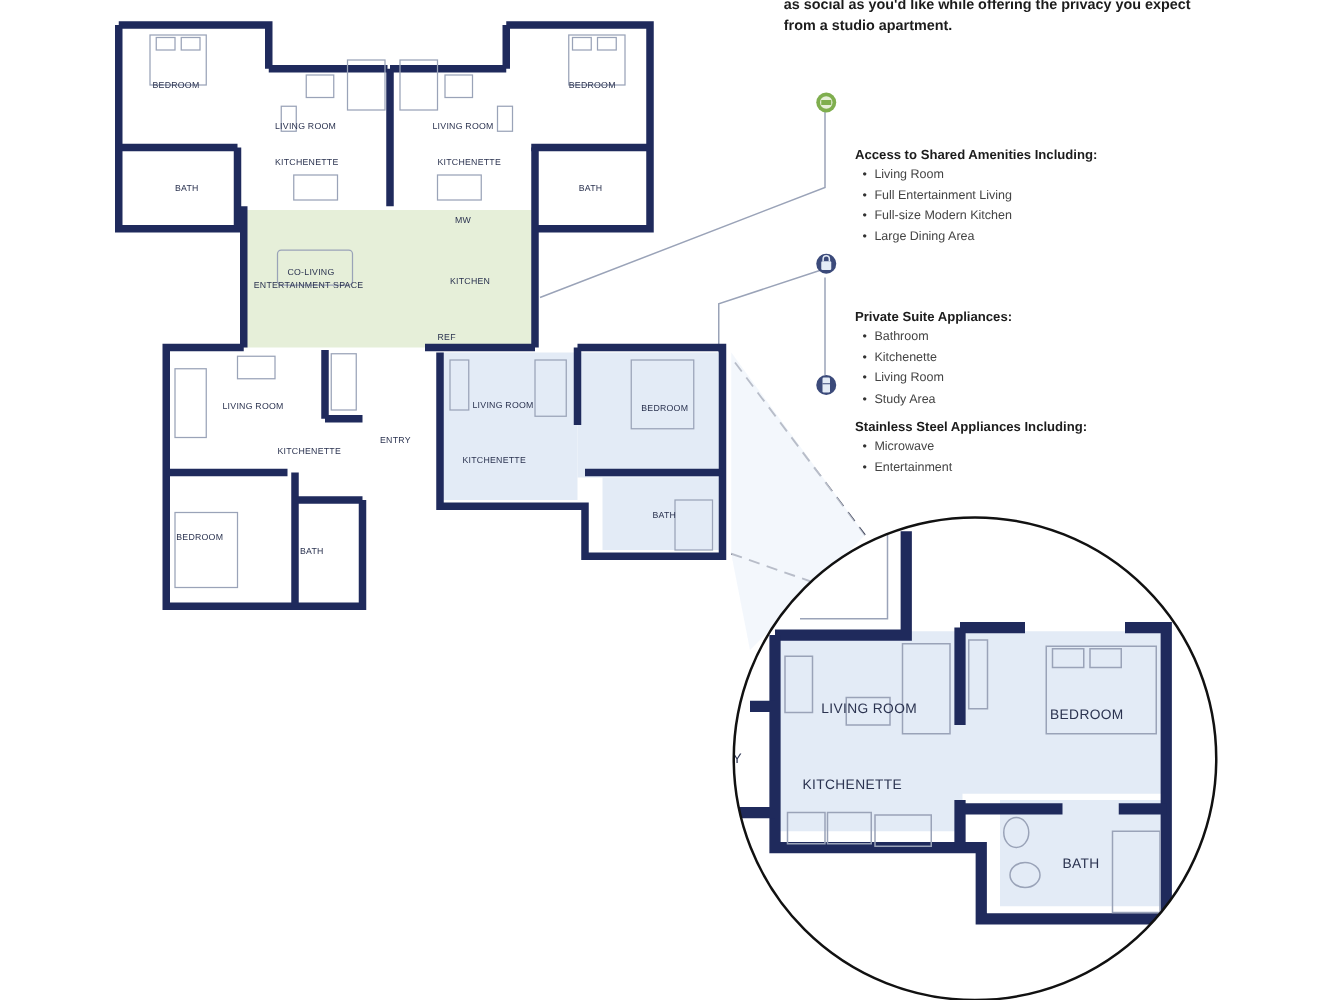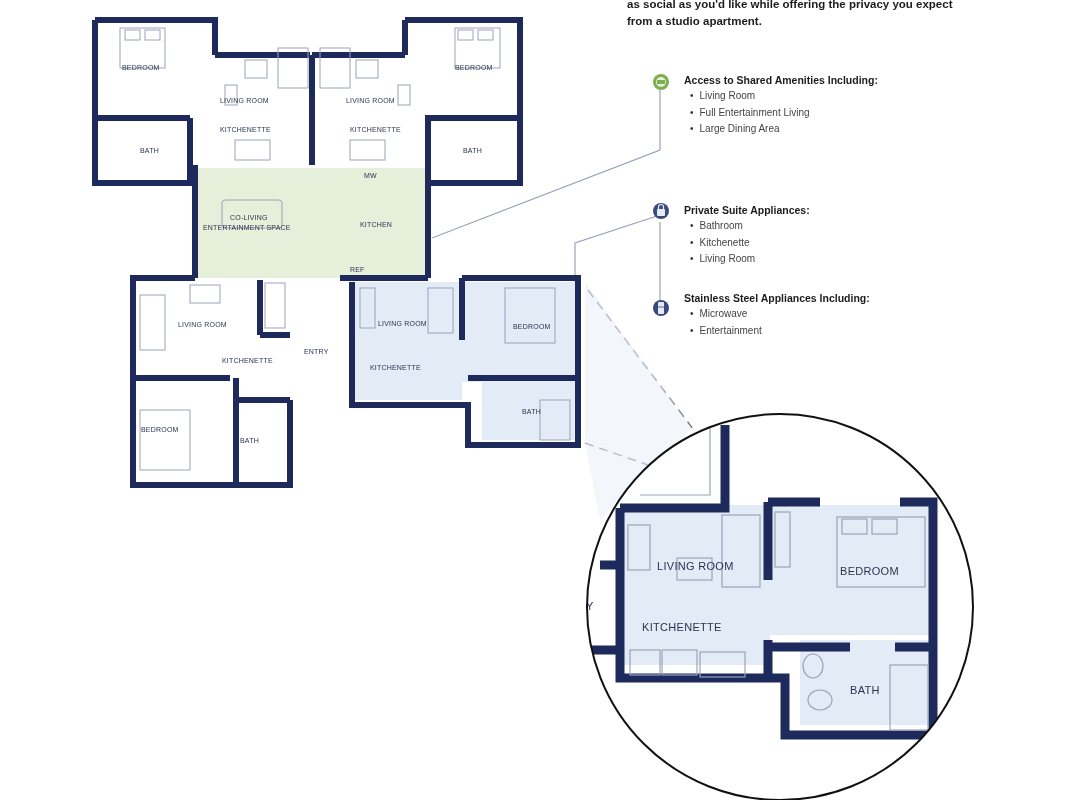--- a/index.html
+++ b/index.html
@@ -3,21 +3,21 @@
 <meta charset="utf-8">
 <style>
   * { box-sizing: border-box; margin: 0; padding: 0; }
   html, body { width: 1067px; height: 800px; background: #ffffff; overflow: hidden; }
   body { position: relative; font-family: "Liberation Sans", sans-serif; color: #1a1a1a; }
   #stage { position: absolute; left: 0; top: 0; width: 1067px; height: 800px; }
   svg text { font-family: "Liberation Sans", sans-serif; }
   .room-label { font-size: 7px; fill: #2b3350; letter-spacing: 0.2px; }
   .room-label-big { font-size: 11px; fill: #2b3350; letter-spacing: 0.3px; }
   .intro { position: absolute; left: 627px; top: -4px; width: 360px; font-size: 11.5px; font-weight: bold; line-height: 17px; color: #1c1c1c; }
-  .feat { position: absolute; left: 684px; width: 260px; }
+  .feat { position: absolute; left: 684px; width: 260px; margin-top: 44px; }
   .feat h4 { font-size: 10.5px; font-weight: bold; color: #1c1c1c; margin-bottom: 2px; }
   .feat ul { list-style: none; }
   .feat li { font-size: 10px; color: #444; line-height: 16.7px; padding-left: 6px; }
   .feat li::before { content: "\2022"; margin-right: 6px; color: #333; }
 </style>
 </head>
 <body>
 
 <div id="stage">
 <svg width="1067" height="800" viewBox="0 0 1067 800" xmlns="http://www.w3.org/2000/svg">
@@ -196,30 +196,32 @@
 <div class="intro">
   <div>as social as you'd like while offering the privacy you expect</div>
   <div>from a studio apartment.</div>
 </div>
 
 <div class="feat" style="top:74px;">
   <h4>Access to Shared Amenities Including:</h4>
   <ul>
     <li>Living Room</li>
     <li>Full Entertainment Living</li>
+    <li>Full-size Modern Kitchen</li>
     <li>Large Dining Area</li>
   </ul>
 </div>
 
 <div class="feat" style="top:204px;">
   <h4>Private Suite Appliances:</h4>
   <ul>
     <li>Bathroom</li>
     <li>Kitchenette</li>
     <li>Living Room</li>
+    <li>Study Area</li>
   </ul>
 </div>
 
 <div class="feat" style="top:292px;">
   <h4>Stainless Steel Appliances Including:</h4>
   <ul>
     <li>Microwave</li>
     <li>Entertainment</li>
   </ul>
 </div>

